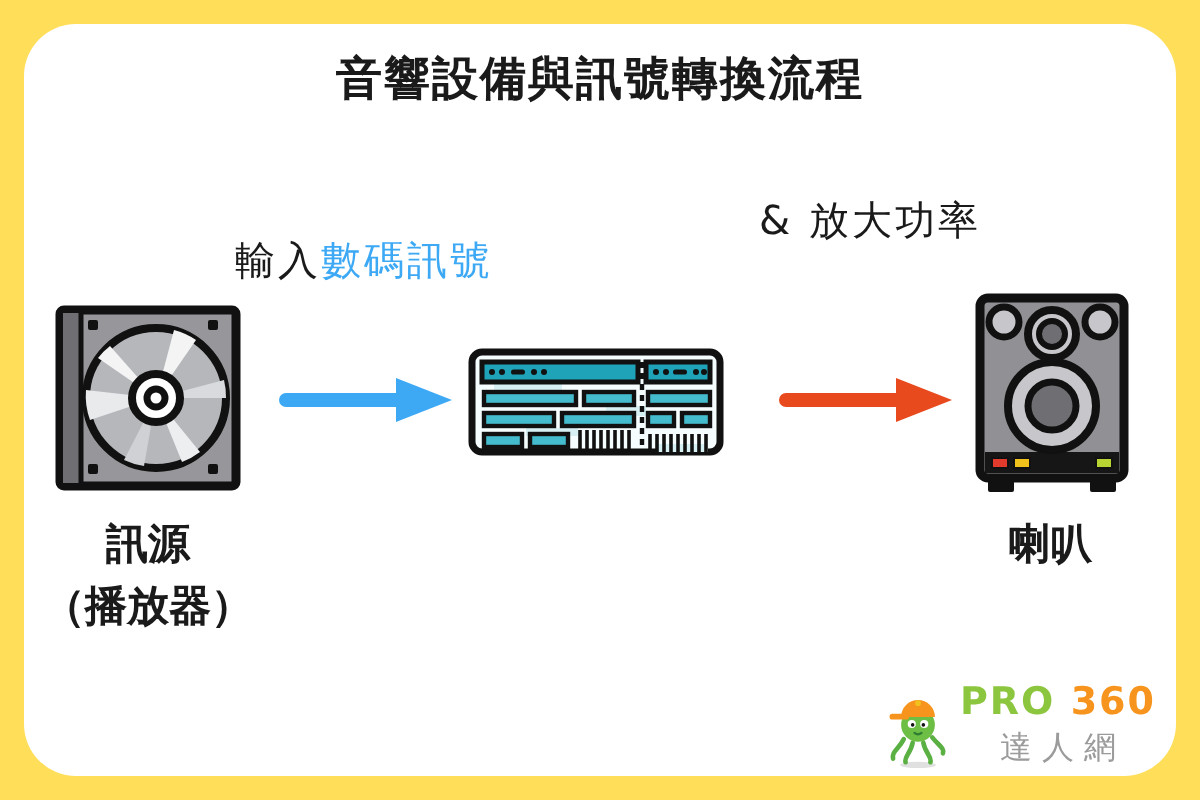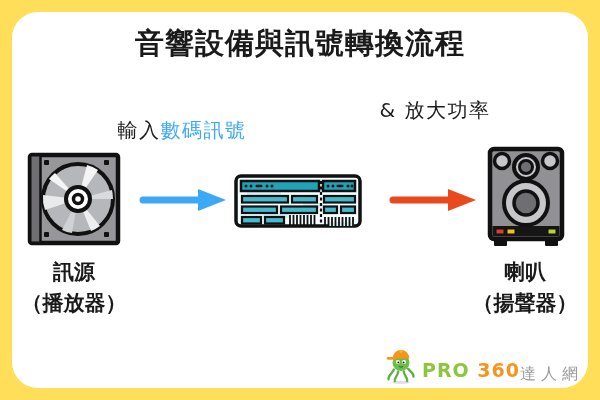--- a/index.html
+++ b/index.html
@@ -1,37 +1,37 @@
 <!DOCTYPE html>
 <html style="--c-frame_yellow: #FFDE59; --c-ink: #1A1A1A; --c-arrow_blue: #3DA9F5; --c-arrow_orange: #E8491D; --c-amp_teal: #45BCCD; --c-amp_teal_dark: #1FA3B8; --c-logo_green: #8CC63F; --c-logo_orange: #F7941D; --c-tagline_gray: #9B9B9B;"><head>
 <meta charset="utf-8">
 <style>
   *{box-sizing:border-box;margin:0;padding:0}
   html,body{width:600px;height:400px;overflow:hidden}
   body{font-family:"DejaVu Sans","Liberation Sans",sans-serif;color:var(--c-ink,#1a1a1a)}
   .frame{position:relative;width:600px;height:400px;background:var(--c-frame_yellow,#FFDE59)}
   .canvas{position:absolute;left:12px;top:12px;right:12px;bottom:12px;background:#ffffff;border-radius:26px}
-  .title{position:absolute;left:0;right:0;top:24px;text-align:center;font-size:29px;font-weight:bold;letter-spacing:1px}
+  .title{position:absolute;left:0;right:0;top:24px;text-align:center;font-size:23px;font-weight:bold;letter-spacing:1px}
   .arrow-label{position:absolute;font-size:20px;text-align:center;letter-spacing:1.5px;line-height:27px;white-space:nowrap}
   .hl-blue{color:var(--c-arrow_blue,#3DA9F5)}
   .hl-orange{color:var(--c-arrow_orange,#E8491D)}
   #label1{left:62px;top:117px;width:240px}
   #label2{left:347px;top:97px;width:176px}
   .icon-abs{position:absolute}
   #cd-icon{left:27px;top:152px}
   #amp-icon{left:233px;top:172px}
   #spk-icon{left:487px;top:146px}
   #arrow-blue{left:138px;top:187px}
   #arrow-orange{left:388px;top:187px}
   .device-label{position:absolute;top:257px;text-align:center;font-weight:bold;font-size:21px;line-height:31px}
   #dev1{left:0;width:148px}
   #dev2{left:225px;width:150px}
   #dev3{left:450px;width:150px}
   .logo{position:absolute;right:22px;bottom:15px;display:flex;align-items:flex-end;gap:5px}
-  .logo-text{display:flex;flex-direction:row;align-items:flex-start}
+  .logo-text{display:flex;flex-direction:column;align-items:center}
   .logo-brand{font-size:19px;font-weight:bold;letter-spacing:1px;line-height:1;white-space:nowrap}
   .logo-brand .green{color:var(--c-logo_green,#8CC63F)}
   .logo-brand .orange{color:var(--c-logo_orange,#F7941D)}
   .logo-tagline{font-size:16px;color:var(--c-tagline_gray,#9B9B9B);letter-spacing:5px;margin-top:3px;margin-right:-5px;white-space:nowrap}
   svg{display:block}
 </style>
 </head>
 <body>
 
 <div class="frame">
@@ -146,21 +146,20 @@
   </svg>
 
   <div class="device-label" id="dev1">
     <div>訊源</div>
     <div>（播放器）</div>
   </div>
   <div class="device-label" id="dev2">
   </div>
   <div class="device-label" id="dev3">
     <div>喇叭</div>
-    <div>（揚聲器）</div>
   </div>
 
   <div class="logo">
     <svg width="32" height="38" viewBox="0 0 36 42">
       <ellipse cx="18" cy="39.5" rx="10" ry="1.8" fill="#e0e0e0"></ellipse>
       <g stroke="#5BB043" stroke-width="2.6" fill="none" stroke-linecap="round">
         <path d="M10,25 C7,31 3,32 4,36"></path>
         <path d="M15,27 C14,33 10,35 11,38"></path>
         <path d="M21,27 C22,33 26,35 25,38"></path>
         <path d="M26,24 C30,29 33,30 32,33"></path>

